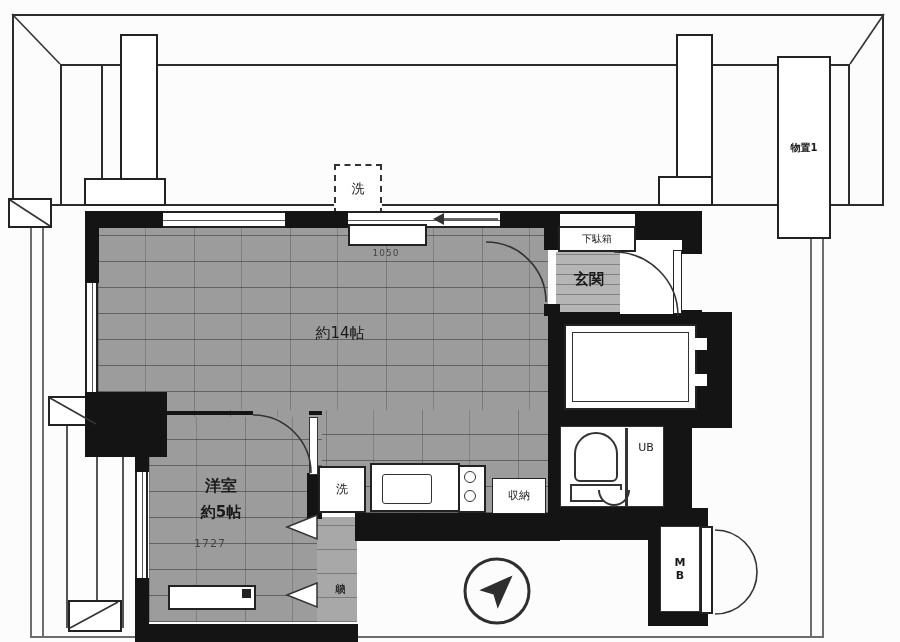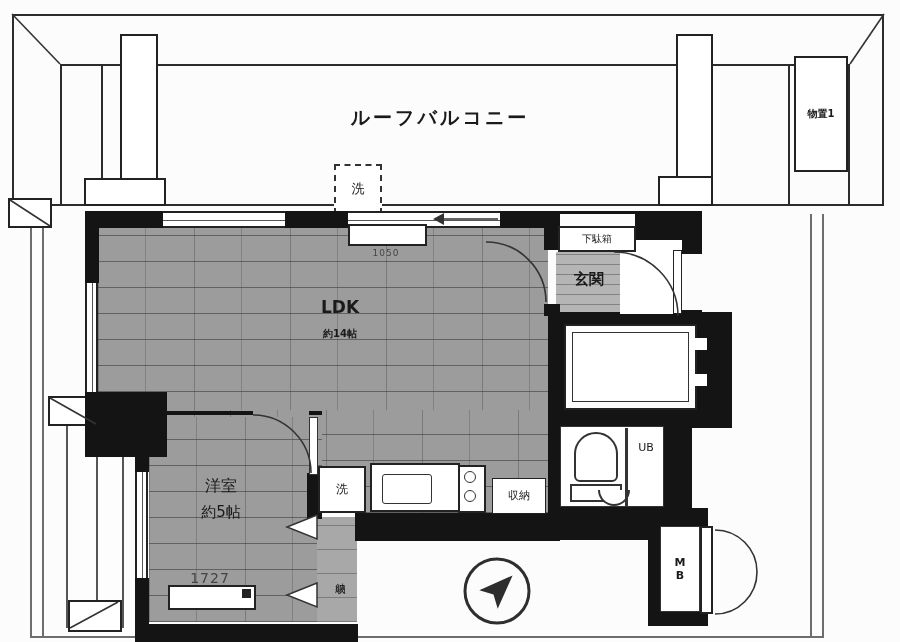--- a/index.html
+++ b/index.html
@@ -45,25 +45,24 @@
   <div class="abs outline z5" style="left:12px;top:14px;width:872px;height:192px"></div>
   <div class="abs outline z5" style="left:60px;top:64px;width:790px;height:142px"></div>
   <div class="abs z5" style="left:101px;top:64px;width:2px;height:142px;background:#2c2c2c"></div>
   <div class="abs z5" style="left:788px;top:64px;width:2px;height:142px;background:#2c2c2c"></div>
   <div class="abs whitebox z15" style="left:120px;top:34px;width:38px;height:172px"></div>
   <div class="abs whitebox z15" style="left:84px;top:178px;width:82px;height:28px"></div>
   <div class="abs whitebox z15" style="left:676px;top:34px;width:37px;height:172px"></div>
   <div class="abs whitebox z15" style="left:658px;top:176px;width:55px;height:30px"></div>
   <div class="abs whitebox z15" style="left:8px;top:198px;width:44px;height:30px"></div>
 
-  <div class="abs whitebox lbl z15" style="left:794px;top:56px;width:54px;height:116px;font-size:10px;font-weight:bold">
+  <div class="abs whitebox lbl z15" style="left:777px;top:56px;width:54px;height:183px;font-size:10px;font-weight:bold">
     <span>物置1</span>
   </div>
 
-  <div class="abs lbl z50" style="left:300px;top:104px;width:280px;height:28px;font-size:19px;font-weight:bold;letter-spacing:3px">ルーフバルコニー</div>
   <div class="abs lbl z15" style="left:334px;top:164px;width:48px;height:50px;border:2px dashed #333;background:#fff;font-size:13px">
     <span>洗</span>
   </div>
 
   <div class="abs floor-wood z10" style="left:98px;top:228px;width:450px;height:190px"></div>
   <div class="abs floor-wood z10" style="left:230px;top:410px;width:318px;height:103px"></div>
   <div class="abs floor-wood z10" style="left:149px;top:417px;width:173px;height:205px"></div>
   <div class="abs floor-closet z10" style="left:317px;top:517px;width:40px;height:105px"></div>
   <div class="abs floor-tile z10" style="left:556px;top:252px;width:66px;height:63px"></div>
   <div class="abs z25" style="left:620px;top:240px;width:62px;height:74px;background:#fff"></div>
@@ -140,27 +139,26 @@
   </div>
 
   <div class="abs whitebox z30" style="left:168px;top:585px;width:88px;height:25px"></div>
   <div class="abs z30" style="left:242px;top:589px;width:9px;height:9px;background:#222"></div>
   <div class="abs z30" style="left:309px;top:417px;width:9px;height:58px;background:#fff;border:1.5px solid #333"></div>
 
   <div class="abs z30" style="left:660px;top:526px;width:40px;height:86px;background:#fff;border:1px solid #333"></div>
   <div class="abs vtext z50" style="left:662px;top:534px;width:36px;height:70px;font-size:11px;font-weight:bold">MB</div>
   <div class="abs whitebox z30" style="left:700px;top:526px;width:13px;height:88px"></div>
 
-  <div class="abs lbl z50" style="left:255px;top:294px;width:170px;height:28px;font-size:17px;font-weight:600">LDK</div>
-  <div class="abs lbl z50" style="left:255px;top:322px;width:170px;height:24px;font-size:10px;font-weight:700">約14帖</div>
-  <div class="abs lbl z50" style="left:166px;top:472px;width:110px;height:28px;font-size:16px;font-weight:400">洋室</div>
-  <div class="abs lbl z50" style="left:166px;top:500px;width:110px;height:26px;font-size:15px;font-weight:400">約5帖</div>
+  <div class="abs lbl z50" style="left:255px;top:322px;width:170px;height:24px;font-size:15px;font-weight:400">約14帖</div>
+  <div class="abs lbl z50" style="left:166px;top:472px;width:110px;height:28px;font-size:16px;font-weight:700">洋室</div>
+  <div class="abs lbl z50" style="left:166px;top:500px;width:110px;height:26px;font-size:15px;font-weight:700">約5帖</div>
   <div class="abs vtext z50" style="left:330px;top:540px;width:22px;height:70px;font-size:10.5px">収納</div>
   <div class="abs lbl z50" style="left:356px;top:247px;width:60px;height:12px;font-size:9px;color:#444;letter-spacing:1px">1050</div>
-  <div class="abs lbl z50" style="left:180px;top:572px;width:60px;height:12px;font-size:14px;color:#444;letter-spacing:1px">1727</div>
+  <div class="abs lbl z50" style="left:180px;top:538px;width:60px;height:12px;font-size:11px;color:#444;letter-spacing:1px">1727</div>
 
   <svg class="z40" width="900" height="642" viewBox="0 0 900 642">
     <g stroke="#333" stroke-width="1.6" fill="none">
       <line x1="12" y1="14" x2="60" y2="64"></line>
       <line x1="884" y1="14" x2="850" y2="64"></line>
       <line x1="10" y1="200" x2="50" y2="226"></line>
       <line x1="50" y1="398" x2="96" y2="424"></line>
       <line x1="70" y1="628" x2="118" y2="602"></line>
       <path d="M486,242 A60,60 0 0 1 546,302"></path>
       <path d="M614,252 A64,64 0 0 1 678,316"></path>

